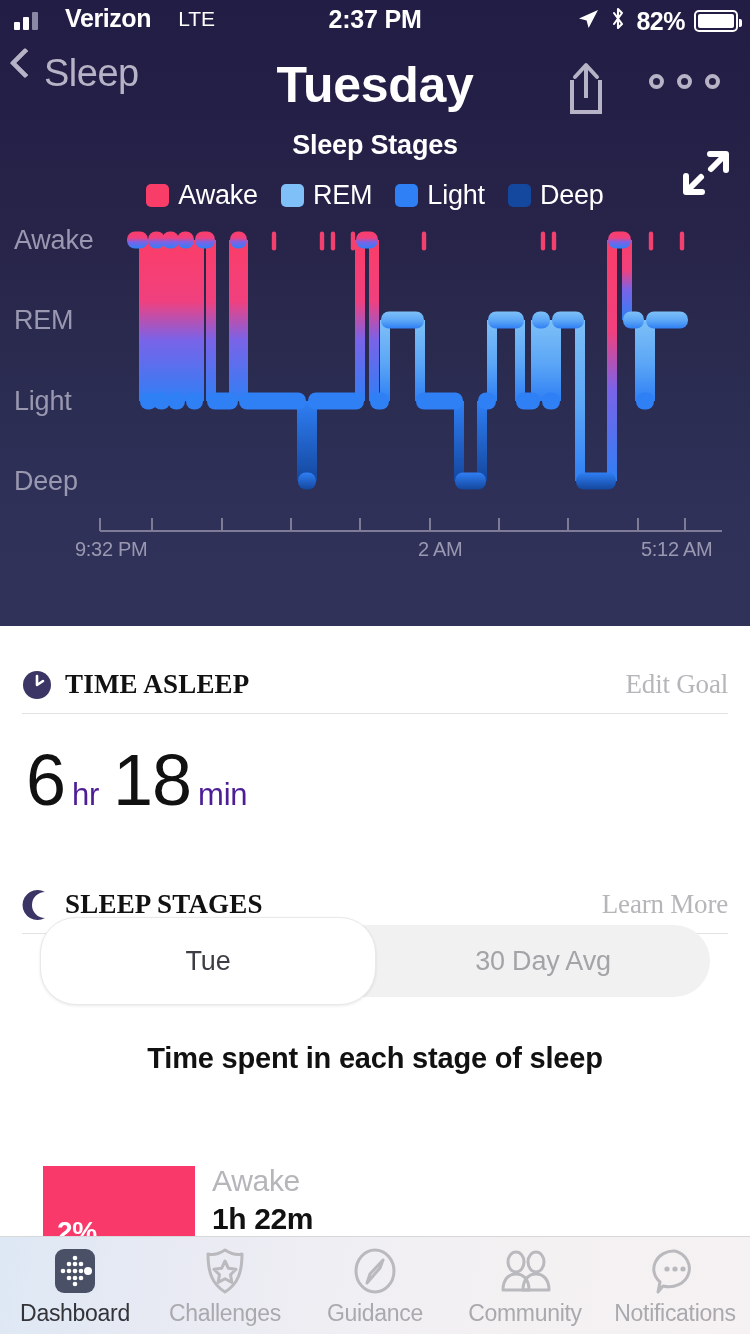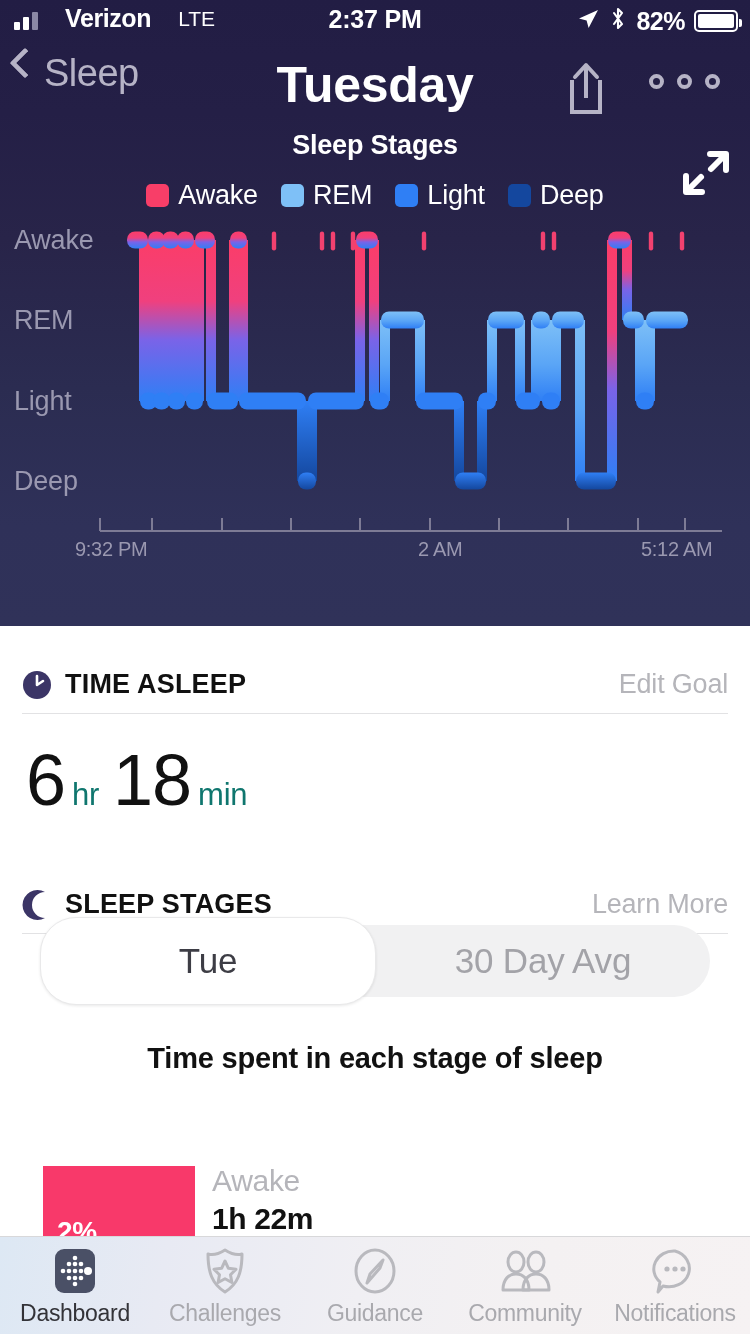--- a/index.html
+++ b/index.html
@@ -78,39 +78,40 @@
   }
   #axis{ position:absolute; left:0; top:500px; width:750px; height:90px; }
   .xlabel{ position:absolute; top:538px; font-size:20px; color:#9a98b0; letter-spacing:-0.3px; }
 
   
   #sheet{ position:absolute; left:0; top:626px; width:750px; height:708px; background:#ffffff; }
 
   .section-head{
     position:relative; height:58px; margin:0 22px; display:flex; align-items:center;
     border-bottom:1px solid #e2e2e4;
+    font-family:Liberation Serif, serif;
   }
   .section-head .sec-title{ font-size:27px; font-weight:bold; color:#111111; letter-spacing:0.2px; }
   .section-head .sec-action{
     position:absolute; right:0; font-size:27px; color:#b5b5ba; letter-spacing:-0.2px;
   }
   .sec-icon{ margin-right:13px; display:flex; align-items:center; }
 
   #asleep-value{ margin:30px 0 0 26px; display:flex; align-items:baseline; }
   #asleep-value .big{ font-size:72px; color:#111111; font-weight:normal; letter-spacing:-1px; line-height:1; }
-  #asleep-value .unit{ font-size:31px; color:#0f766e; margin:0 14px 0 7px; letter-spacing:-0.3px; }
+  #asleep-value .unit{ font-size:31px; color:#4c1d95; margin:0 14px 0 7px; letter-spacing:-0.3px; }
 
   
   #segmented{
     position:absolute; left:40px; top:299px; width:670px; height:72px;
     background:#f1f1f2; border-radius:36px; display:flex; align-items:center;
   }
   .seg{
     flex:1; height:88px; display:flex; align-items:center; justify-content:center;
-    font-size:35px; color:#a3a3a8; letter-spacing:-0.2px; border-radius:36px;
+    font-size:27px; color:#a3a3a8; letter-spacing:-0.2px; border-radius:36px;
   }
   .seg.active{
     background:#ffffff; color:#3d3d45; border:1px solid #e9e9ea;
     box-shadow:0 1px 3px rgba(0,0,0,0.09);
   }
 
   #stage-caption{
     position:absolute; left:0; top:416px; width:750px; text-align:center;
     font-size:29px; font-weight:bold; color:#111111; letter-spacing:-0.2px;
   }

